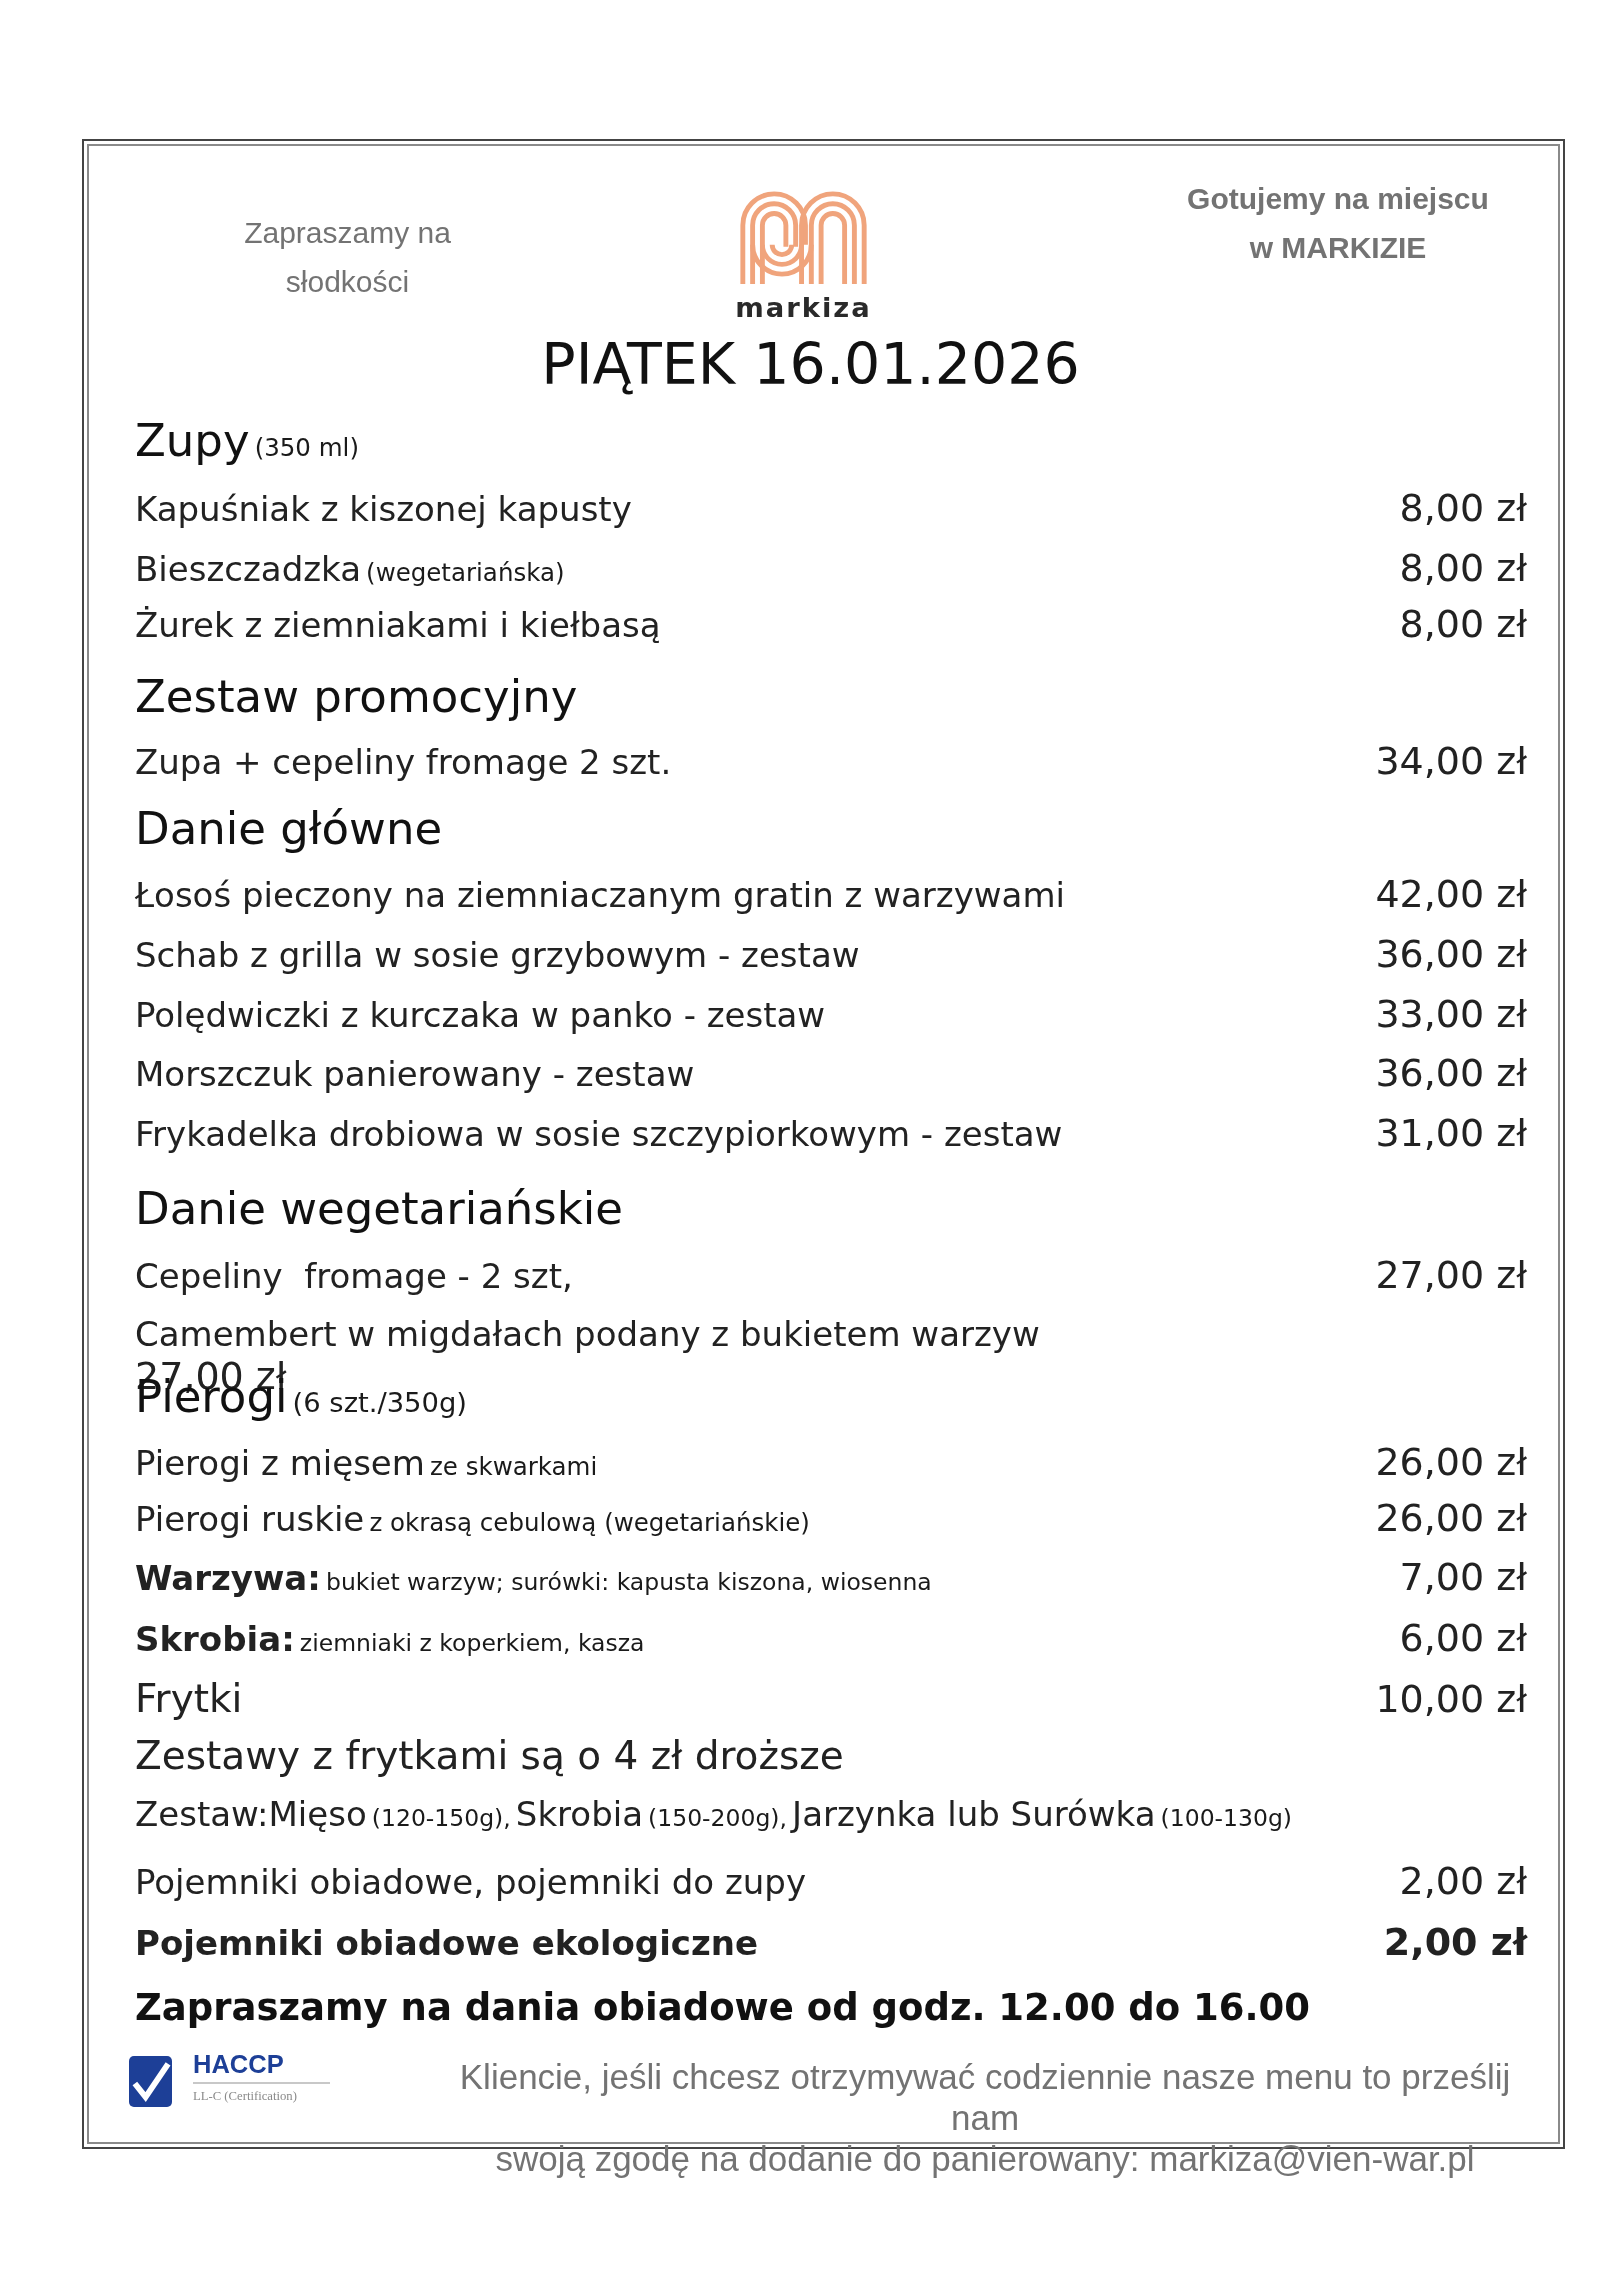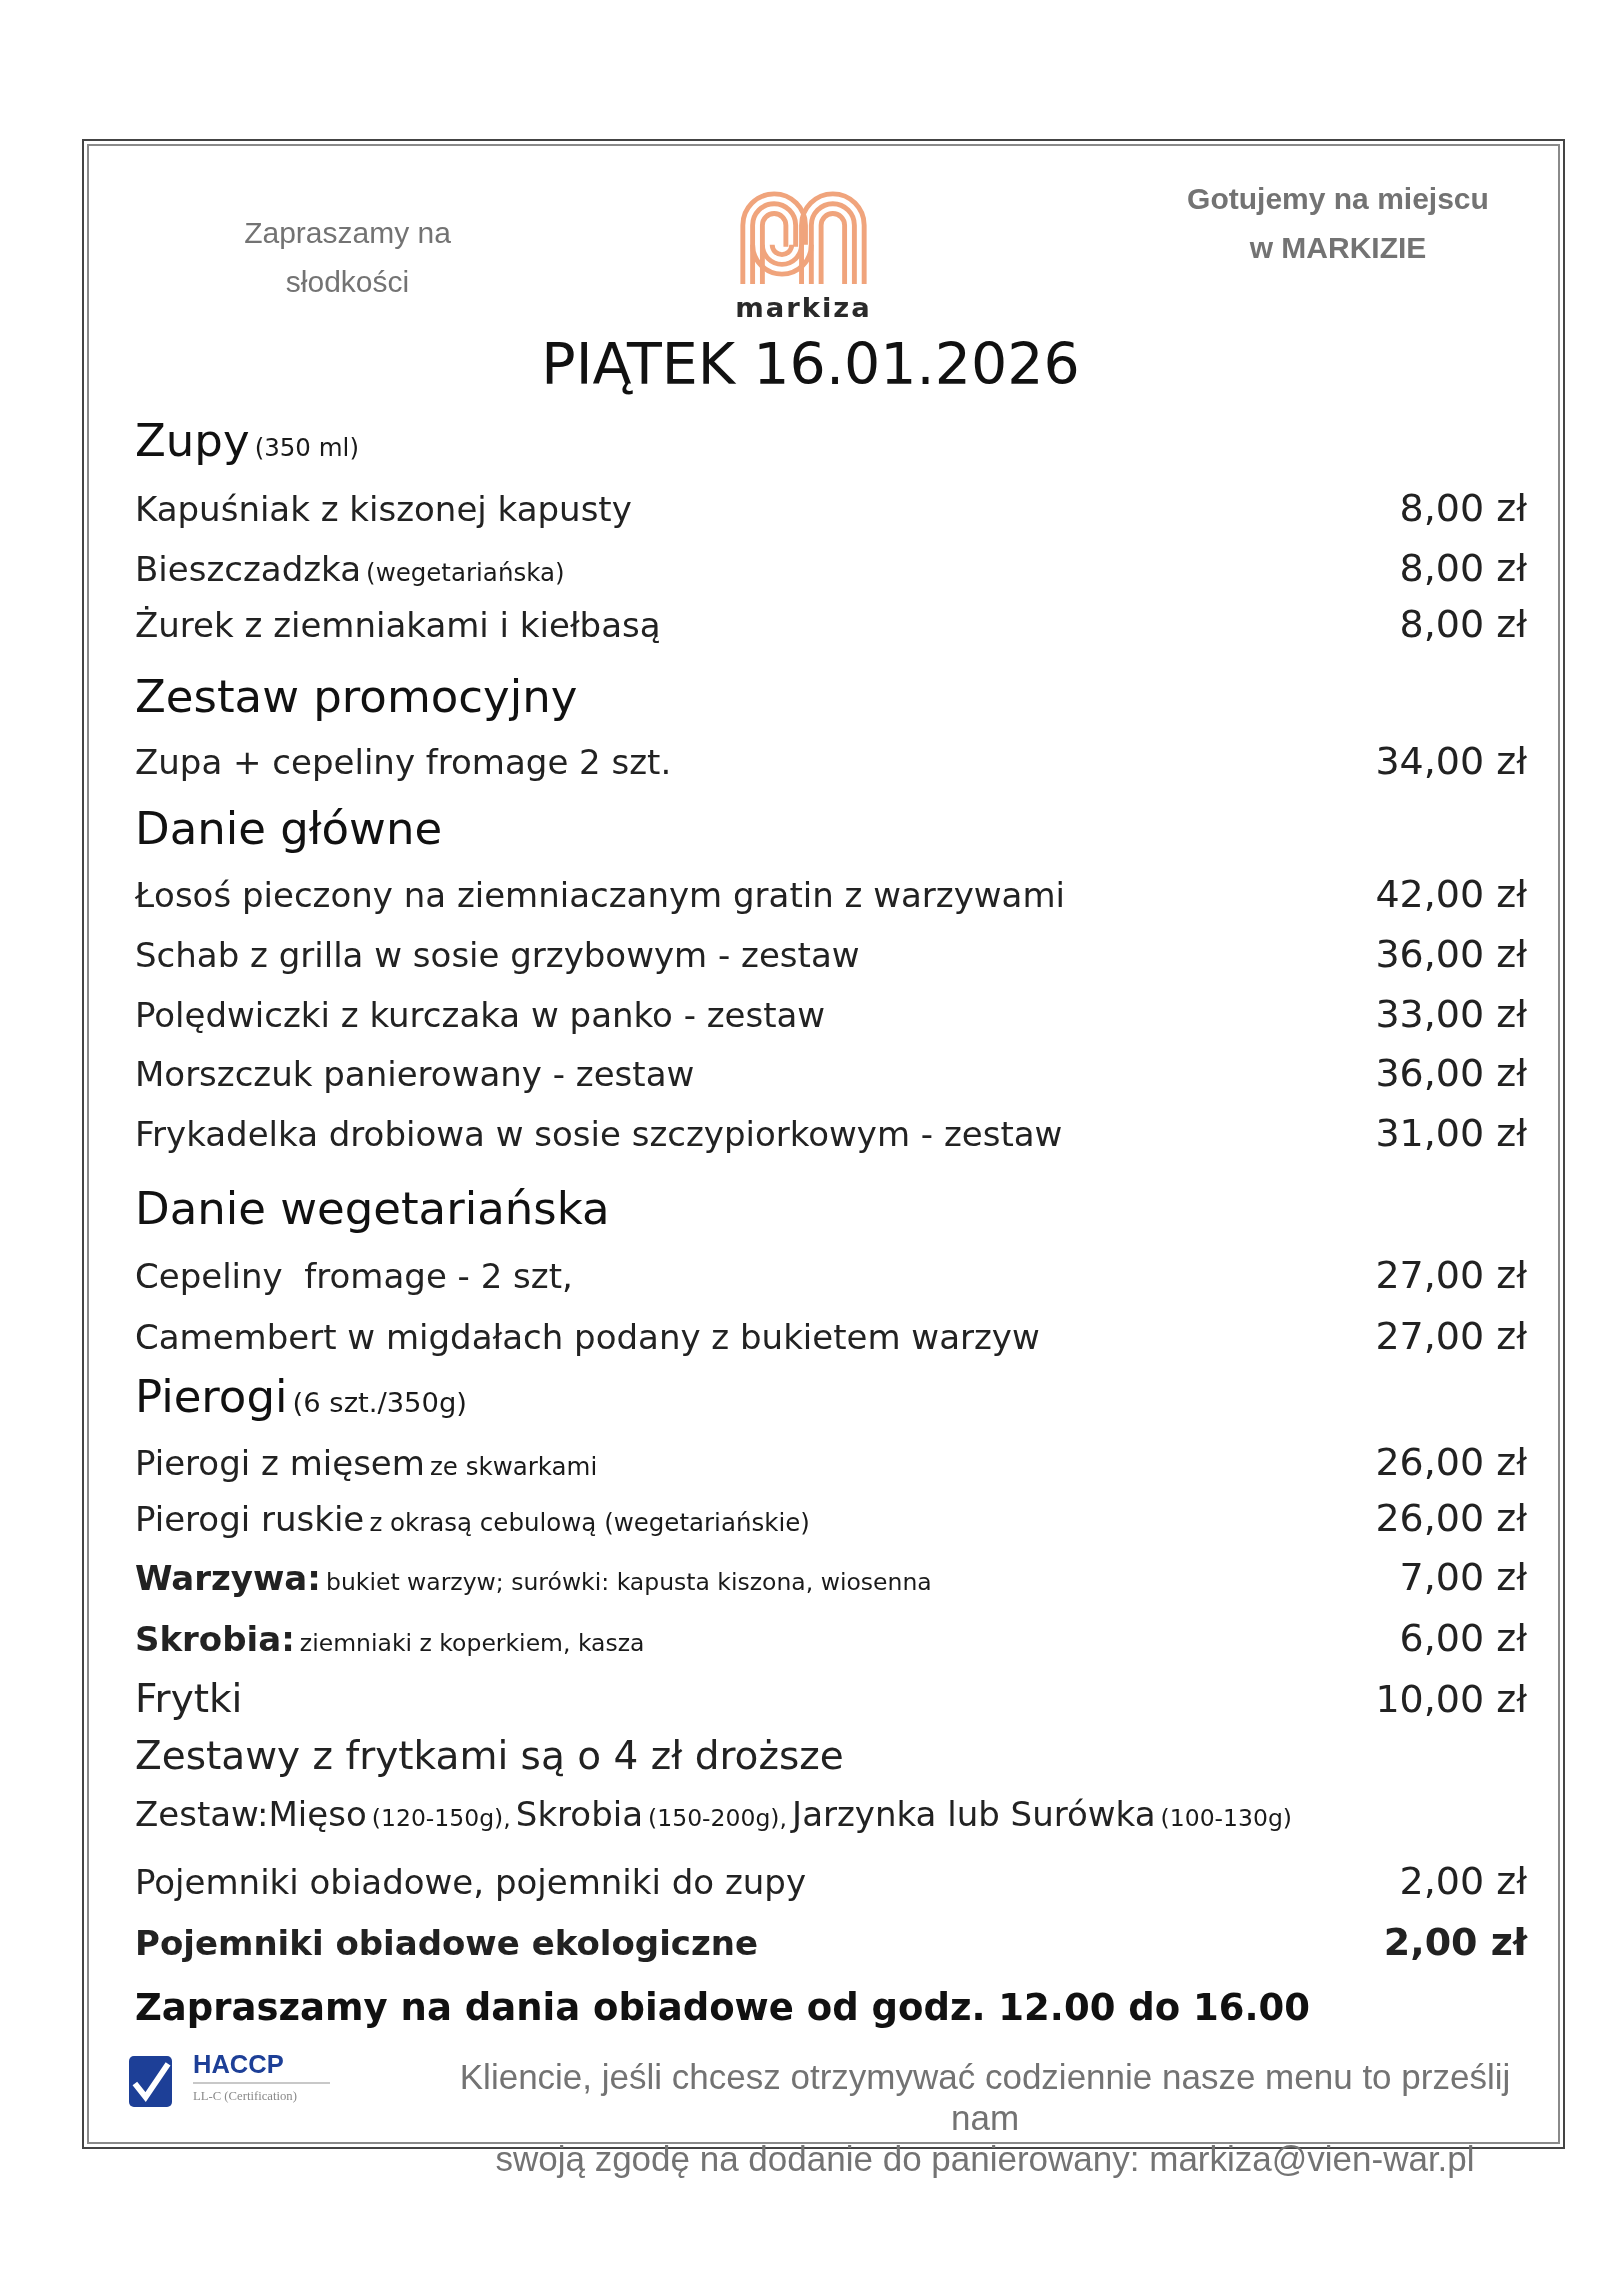--- a/index.html
+++ b/index.html
@@ -110,27 +110,27 @@
 <div class="row" style="top:1051px;">
   <span class="item">Morszczuk panierowany - zestaw</span>
   <span class="price">36,00 zł</span>
 </div>
 <div class="row" style="top:1111px;">
   <span class="item">Frykadelka drobiowa w sosie szczypiorkowym - zestaw</span>
   <span class="price">31,00 zł</span>
 </div>
 
 <div class="row" style="top:1182px;">
-  <span class="hdr">Danie wegetariańska</span>
+  <span class="hdr">Danie wegetariańskie</span>
 </div>
 <div class="row" style="top:1253px;">
   <span class="item" style="white-space:pre;">Cepeliny  fromage - 2 szt,</span>
   <span class="price">27,00 zł</span>
 </div>
-<div class="row" style="top:1314px;">
+<div class="row" style="top:1314px;flex-direction:column;">
   <span class="item">Camembert w migdałach podany z bukietem warzyw</span>
   <span class="price">27,00 zł</span>
 </div>
 
 <div class="row" style="top:1370px;">
   <span><span class="hdr">Pierogi</span> <span class="small" style="font-size:27.4px;">(6 szt./350g)</span></span>
 </div>
 <div class="row" style="top:1440px;">
   <span><span class="item">Pierogi z mięsem</span> <span class="small">ze skwarkami</span></span>
   <span class="price">26,00 zł</span>

